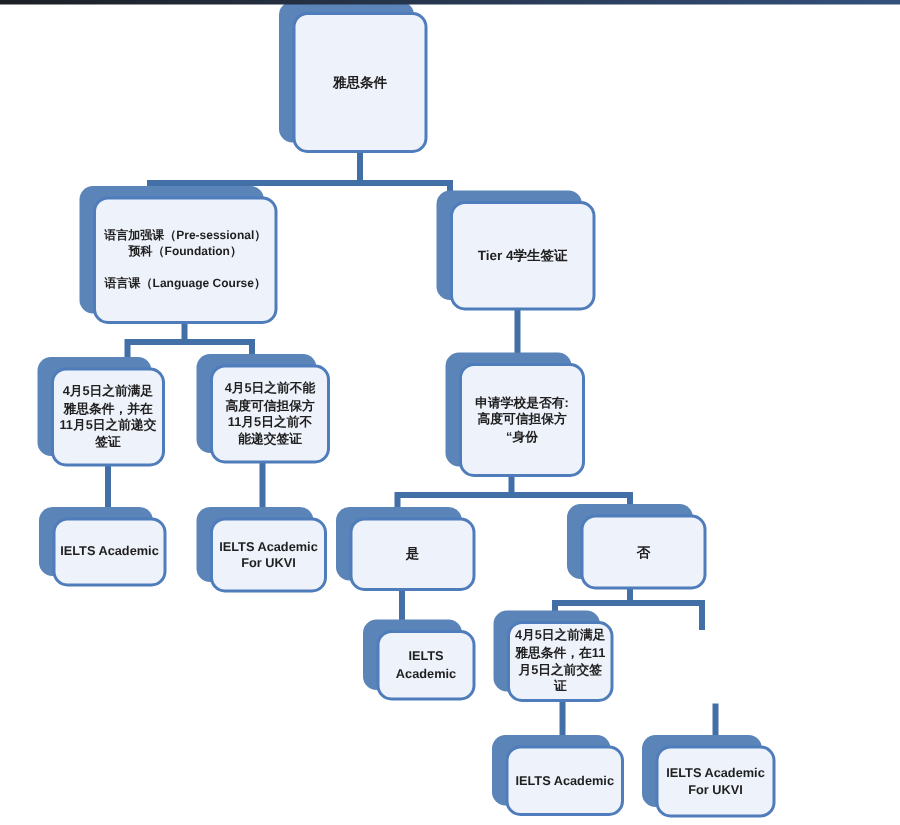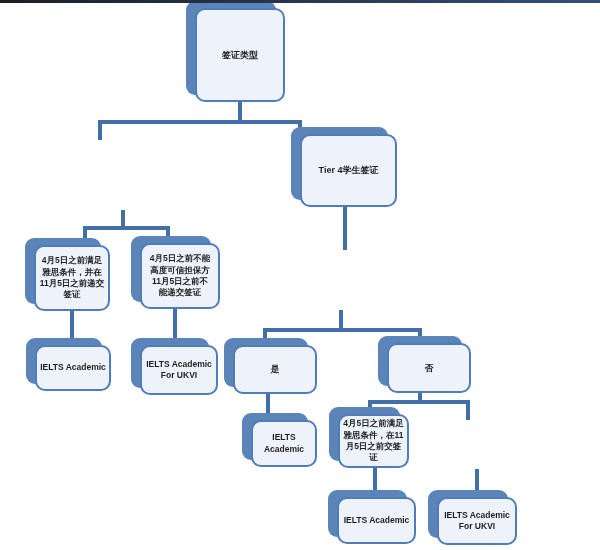--- a/index.html
+++ b/index.html
@@ -42,42 +42,53 @@
     <path d="M175 302 V352"></path>
     <path d="M345 200 V250"></path>
     <path d="M341 310 V330 M265 352 V330 H420 V352"></path>
     <path d="M268 388 V428"></path>
     <path d="M420 387 V402 M370 422 V402 H468 V420"></path>
     <path d="M375 462 V503"></path>
     <path d="M477 469 V503"></path>
   </svg>
 
   <div class="node fs9" style="left:195px;top:8px;width:90px;height:94px">
-    <div class="box">签证类型</div>
+    <div class="box">雅思条件</div>
   </div>
 
+  <div class="node fs8" style="left:62px;top:131px;width:123px;height:85px">
+    <div class="box">语言加强课（Pre-sessional）
+预科（Foundation）
+
+语言课（Language Course）</div>
+  </div>
 
   <div class="node fs9" style="left:300px;top:134px;width:97px;height:73px">
     <div class="box">Tier 4学生签证</div>
   </div>
 
   <div class="node" style="left:34px;top:245px;width:76px;height:66px">
     <div class="box">4月5日之前满足
 雅思条件，并在
 11月5日之前递交
 签证</div>
   </div>
 
   <div class="node" style="left:140px;top:243px;width:80px;height:66px">
     <div class="box">4月5日之前不能
 高度可信担保方
 11月5日之前不
 能递交签证</div>
   </div>
 
+  <div class="node" style="left:306px;top:242px;width:84px;height:76px">
+    <div class="box">申请学校是否有:
+高度可信担保方
+“身份</div>
+  </div>
 
   <div class="node" style="left:35px;top:345px;width:76px;height:46px">
     <div class="box">IELTS Academic</div>
   </div>
 
   <div class="node" style="left:140px;top:345px;width:78px;height:50px">
     <div class="box">IELTS Academic
 For UKVI</div>
   </div>
 

